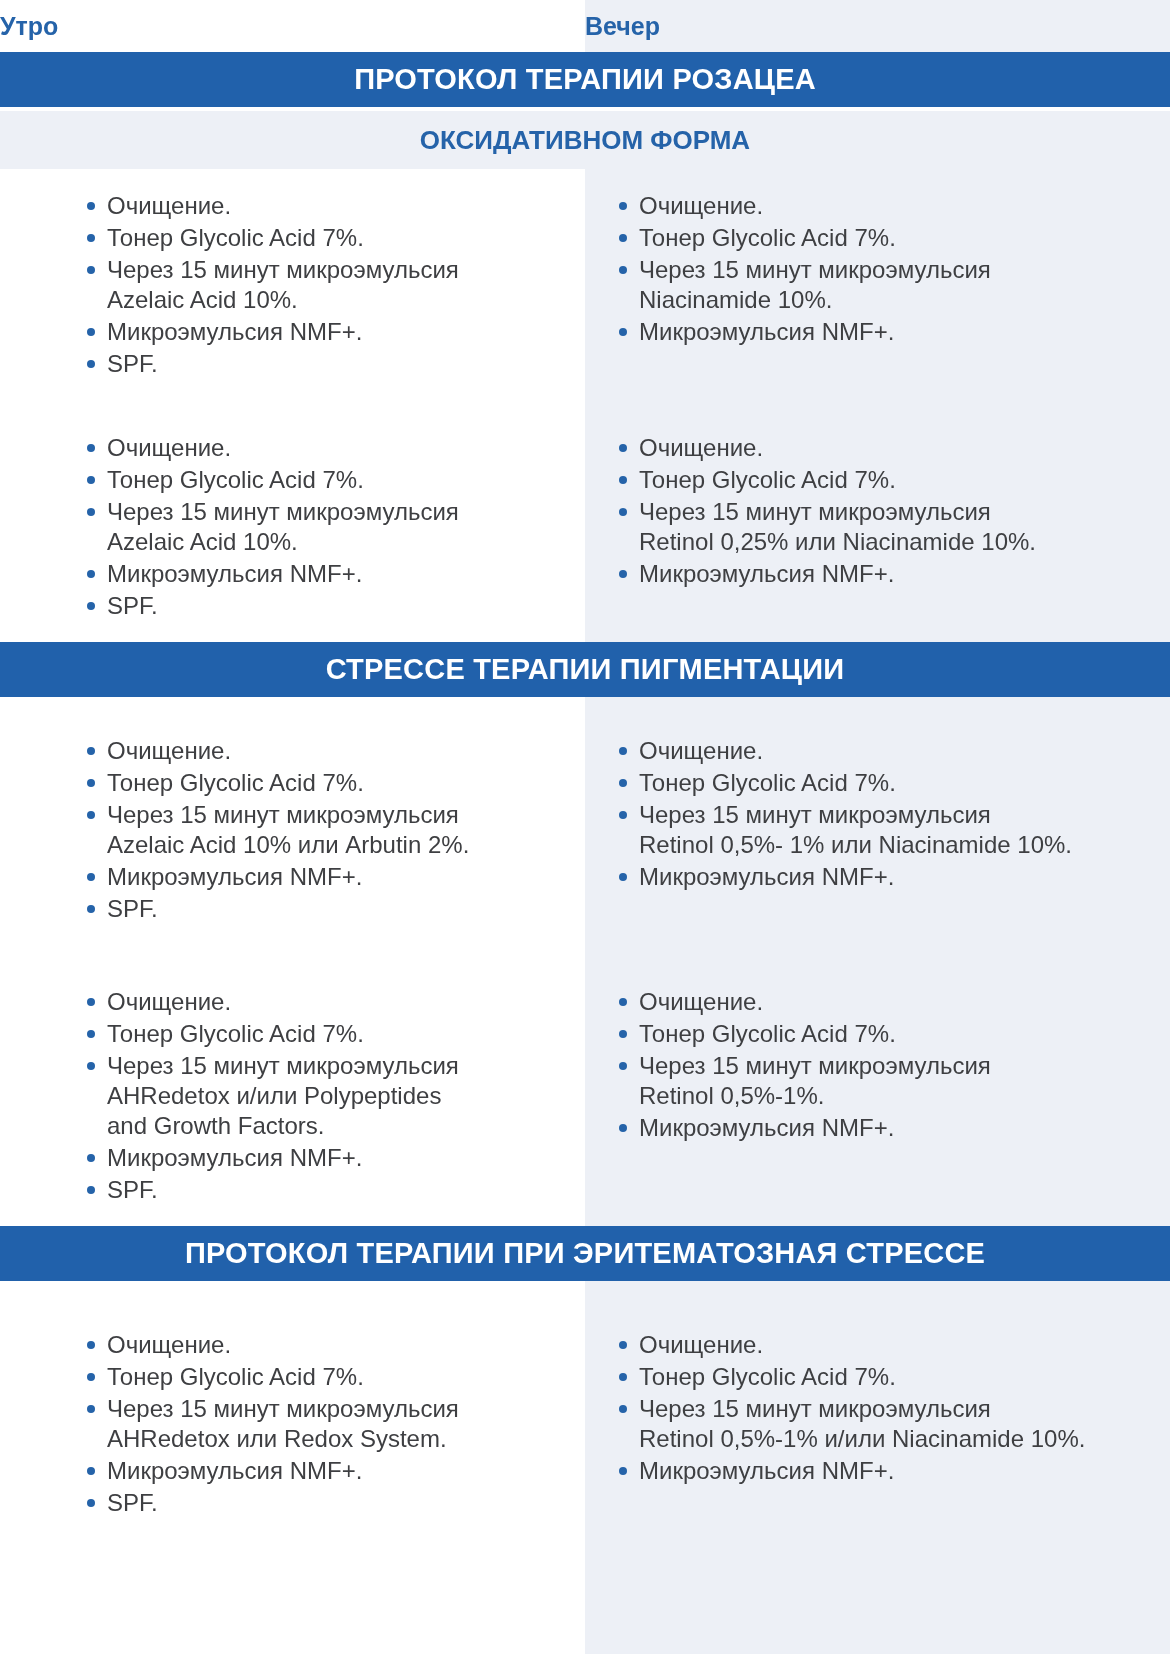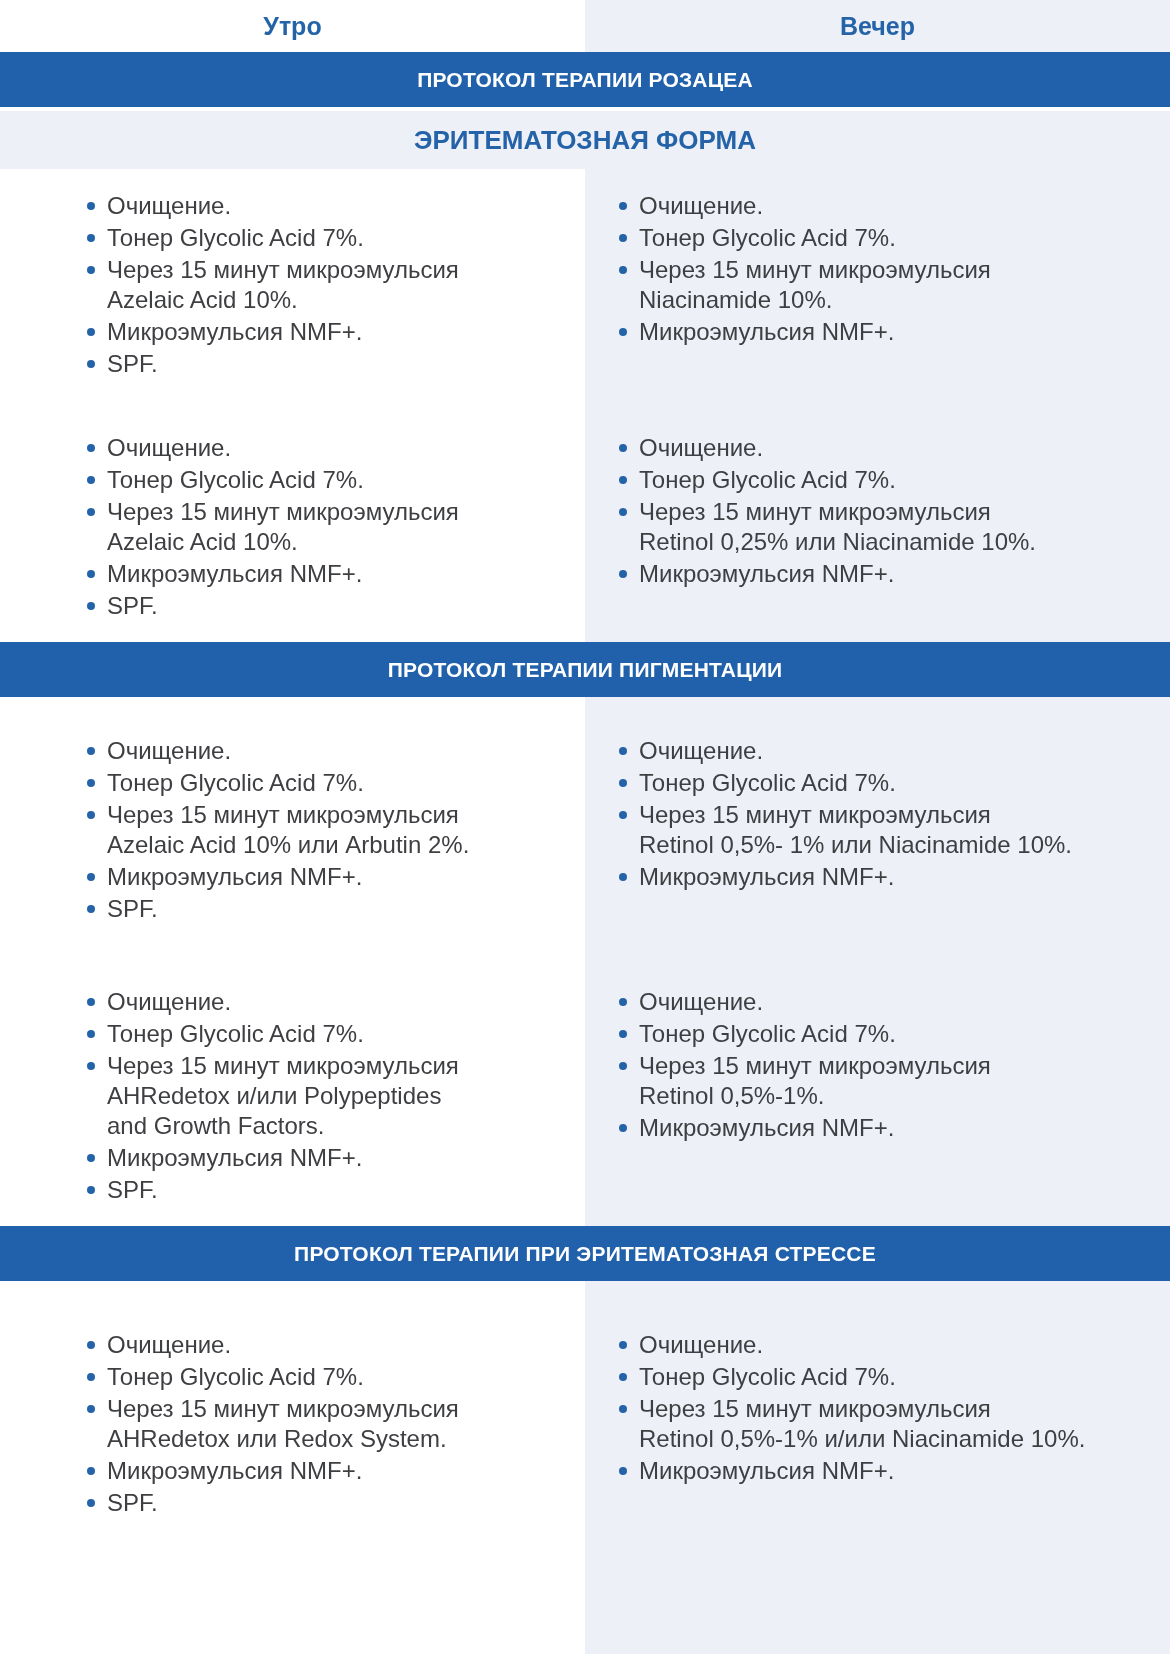--- a/index.html
+++ b/index.html
@@ -11,29 +11,29 @@
     overflow:hidden;
   }
   .cols { display:flex; }
   .cell { width:585px; box-sizing:border-box; }
   .cell-left  { background:#ffffff; }
   .cell-right { background:var(--band-bg,#edf0f6); }
 
   
   .header-row { height:52px; flex:0 0 auto; }
   .header-row .cell {
-    display:flex; align-items:center; justify-content:center;
+    display:flex; align-items:center; justify-content:flex-start;
     color:var(--blue-text,#2563a9); font-weight:bold; font-size:25px;
   }
 
   
   .banner {
     height:55px; flex:0 0 auto;
     background:var(--banner-bg,#2161ab);
-    color:#ffffff; font-weight:bold; font-size:21px; letter-spacing:.2px;
+    color:#ffffff; font-weight:bold; font-size:29px; letter-spacing:.2px;
     display:flex; align-items:center; justify-content:center;
     text-align:center;
   }
   .gap { height:4px; flex:0 0 auto; background:#ffffff; }
 
   
   .subheader {
     height:58px; flex:0 0 auto;
     background:var(--band-bg,#edf0f6);
     color:var(--blue-text,#2563a9); font-weight:bold; font-size:26px;
@@ -83,21 +83,21 @@
       <span>Вечер</span>
     </div>
   </div>
 
   <div class="banner">
     <span>ПРОТОКОЛ ТЕРАПИИ РОЗАЦЕА</span>
   </div>
   <div class="gap"></div>
 
   <div class="subheader">
-    <span>ЭРИТЕМАТОЗНАЯ ФОРМА</span>
+    <span>ОКСИДАТИВНОМ ФОРМА</span>
   </div>
 
   <div class="cols lists-row r1">
     <div class="cell cell-left">
       <ul class="protocol">
           <li class="item">
             <span class="bullet"></span>
             <span class="li-text">Очищение.</span>
           </li>
           <li class="item">
@@ -186,21 +186,21 @@
           </li>
           <li class="item">
             <span class="bullet"></span>
             <span class="li-text">Микроэмульсия NMF+.</span>
           </li>
         </ul>
     </div>
   </div>
 
   <div class="banner">
-    <span>ПРОТОКОЛ ТЕРАПИИ ПИГМЕНТАЦИИ</span>
+    <span>СТРЕССЕ ТЕРАПИИ ПИГМЕНТАЦИИ</span>
   </div>
 
   <div class="cols lists-row r3">
     <div class="cell cell-left">
       <ul class="protocol">
           <li class="item">
             <span class="bullet"></span>
             <span class="li-text">Очищение.</span>
           </li>
           <li class="item">

